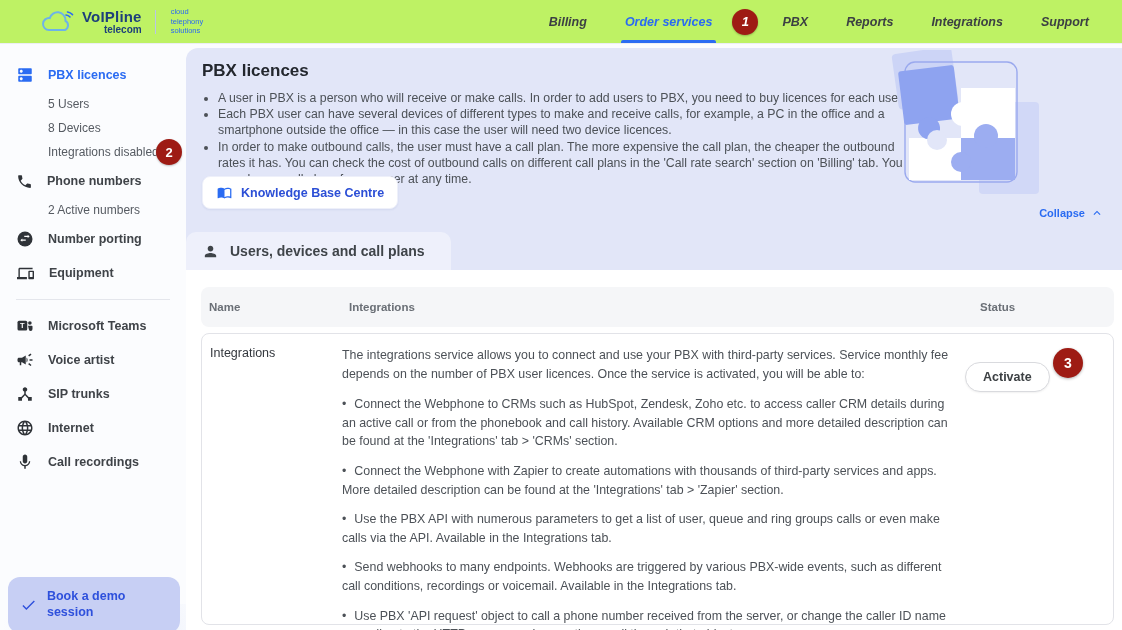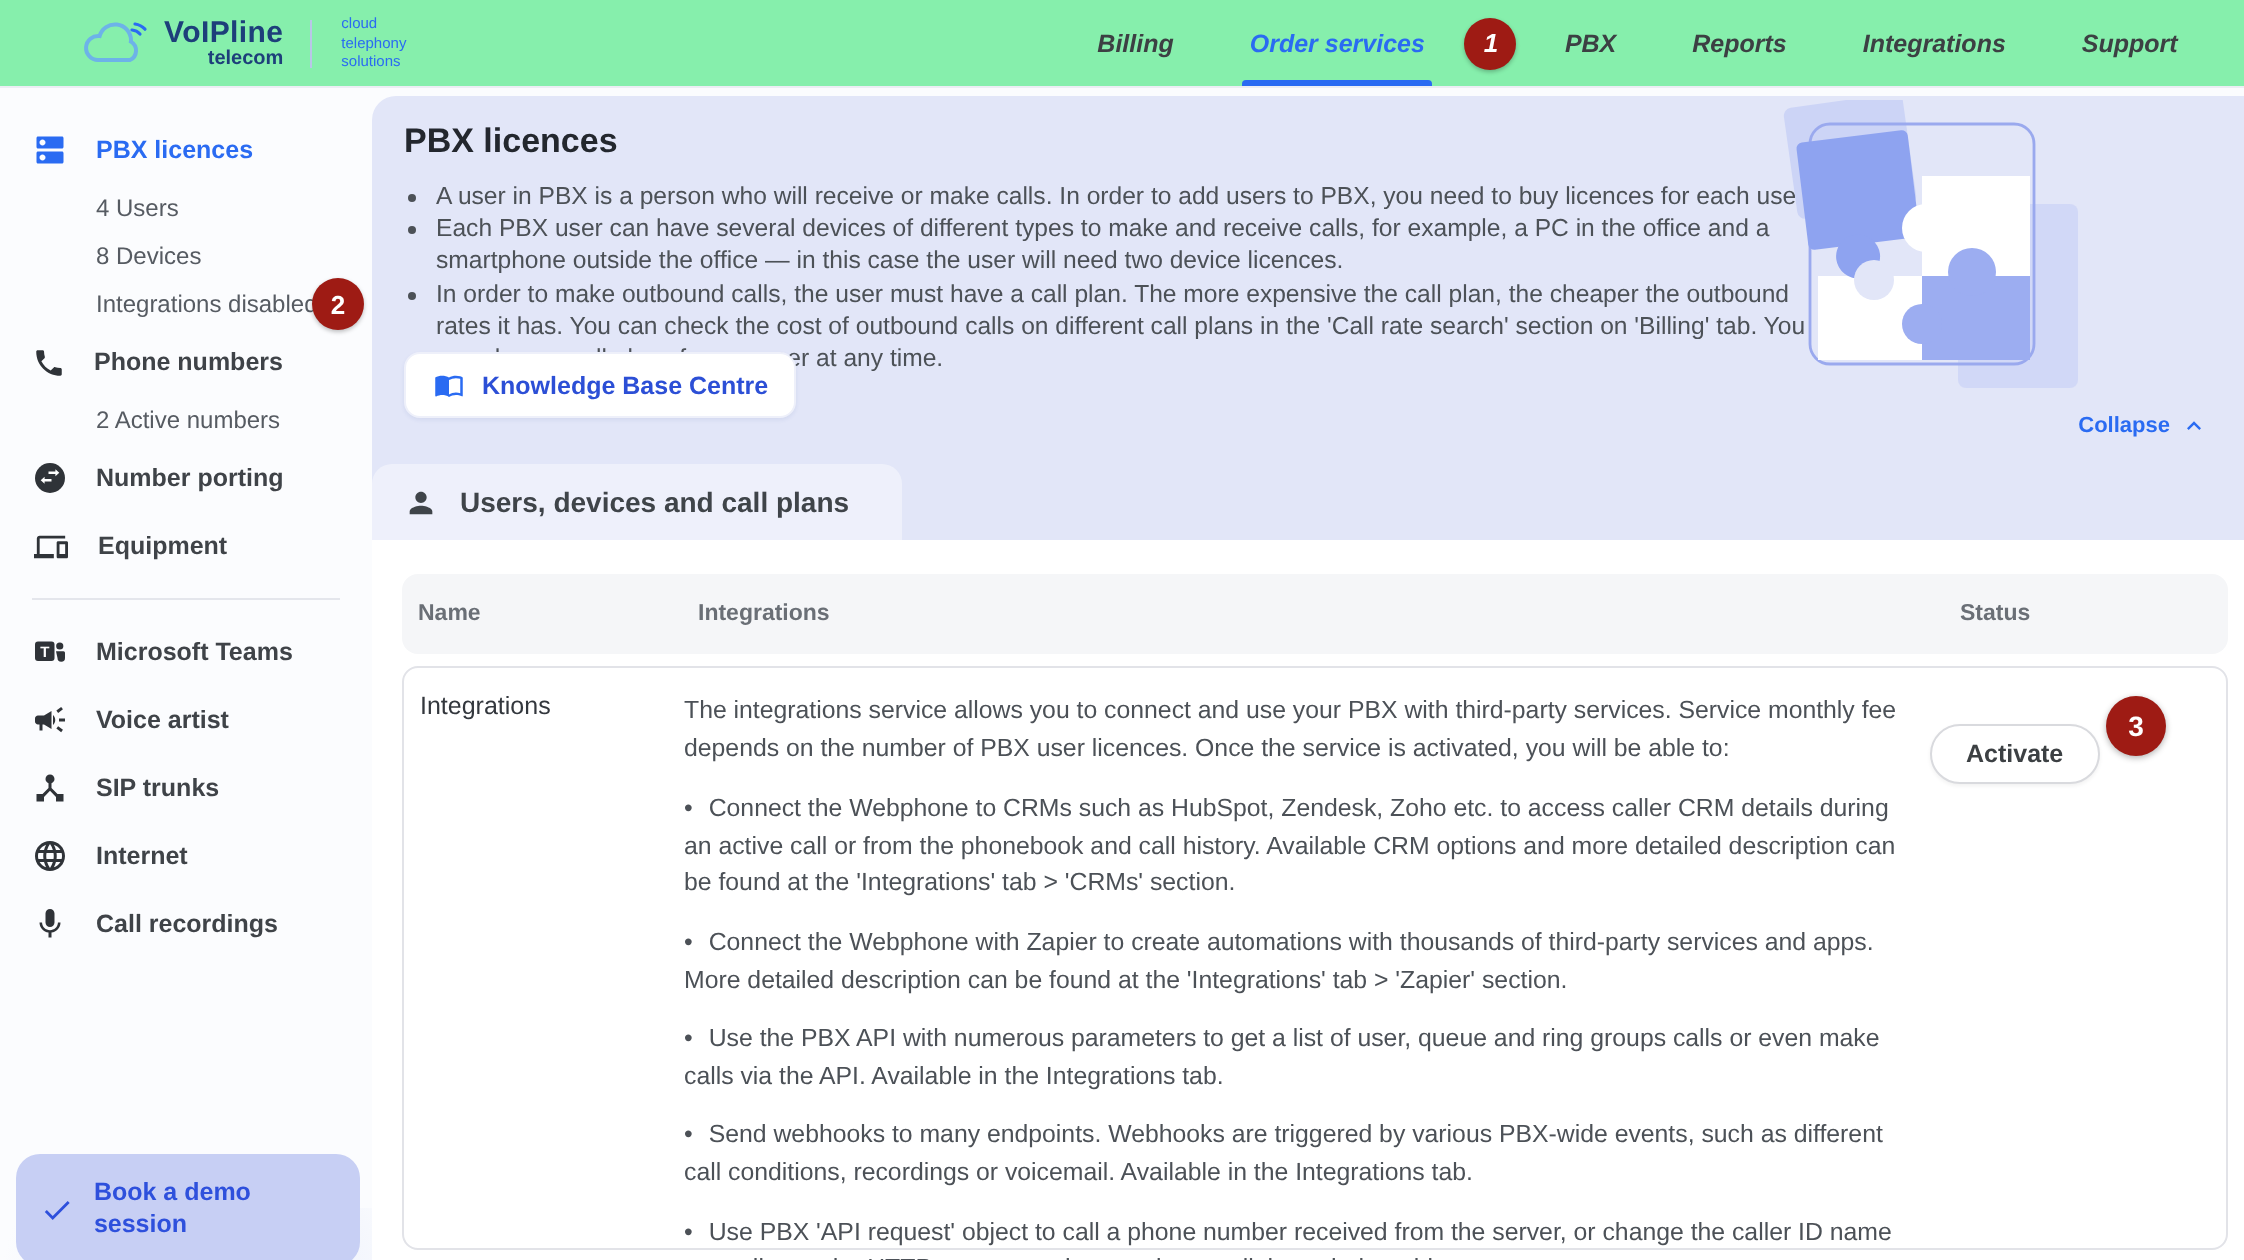--- a/index.html
+++ b/index.html
@@ -6,21 +6,21 @@
     --accent:#2a6bf2;
     --badge-red:#9e1b14;
     --lavender:#e2e6f8;
     --demo-blue:#2e50dc;
   }
   *{box-sizing:border-box;margin:0;padding:0;}
   html,body{width:1122px;height:630px;overflow:hidden;}
   body{font-family:"Liberation Sans","DejaVu Sans",sans-serif;background:#fff;color:#3f4348;}
 
   
-  .topbar{height:44px;display:flex;align-items:center;background:#86efac;border-bottom:1px solid #eceef4;position:relative;z-index:5;}
+  .topbar{height:44px;display:flex;align-items:center;background:#bef264;border-bottom:1px solid #eceef4;position:relative;z-index:5;}
   .logo{display:flex;align-items:center;margin-left:40px;gap:8px;}
   .logo-cloud{position:relative;width:34px;height:26px;}
   .logo-textblock{line-height:1;}
   .logo-name{font-size:15px;font-weight:700;color:#1d3f7a;letter-spacing:.2px;}
   .logo-sub{font-size:10px;font-weight:700;color:#1d3f7a;text-align:right;margin-top:1px;}
   .logo-divider{width:1px;height:24px;background:#b9c6e8;margin:0 7px 0 5px;}
   .logo-tagline{font-size:7.5px;color:#2a6bf2;line-height:1.25;width:48px;}
   .nav{display:flex;align-items:center;height:100%;margin-left:330px;gap:38px;font-style:italic;}
   .nav-item{display:flex;align-items:center;height:100%;position:relative;font-size:12.5px;font-weight:700;color:#3c4043;cursor:pointer;}
   .nav-item.active{color:var(--accent);}
@@ -116,21 +116,21 @@
 <div class="layout">
 
   <div class="sidebar">
     <div class="side-item active">
       <svg width="18" height="18" viewBox="0 0 24 24">
           <path class="icon-blue" d="M20 13H4c-.55 0-1 .45-1 1v6c0 .55.45 1 1 1h16c.55 0 1-.45 1-1v-6c0-.55-.45-1-1-1zM7 19c-1.1 0-2-.9-2-2s.9-2 2-2 2 .9 2 2-.9 2-2 2zM20 3H4c-.55 0-1 .45-1 1v6c0 .55.45 1 1 1h16c.55 0 1-.45 1-1V4c0-.55-.45-1-1-1zM7 9c-1.1 0-2-.9-2-2s.9-2 2-2 2 .9 2 2-.9 2-2 2z"></path>
         </svg>
       <span class="label">PBX licences</span>
     </div>
     <div class="side-sub">
-        <span>4 Users</span>
+        <span>5 Users</span>
       </div>
     <div class="side-sub">
         <span>8 Devices</span>
       </div>
     <div class="side-sub">
       <span>Integrations disabled</span>
       <span class="side-badge">2</span>
     </div>
     <div class="side-item">
       <svg width="17" height="17" viewBox="0 0 24 24">

